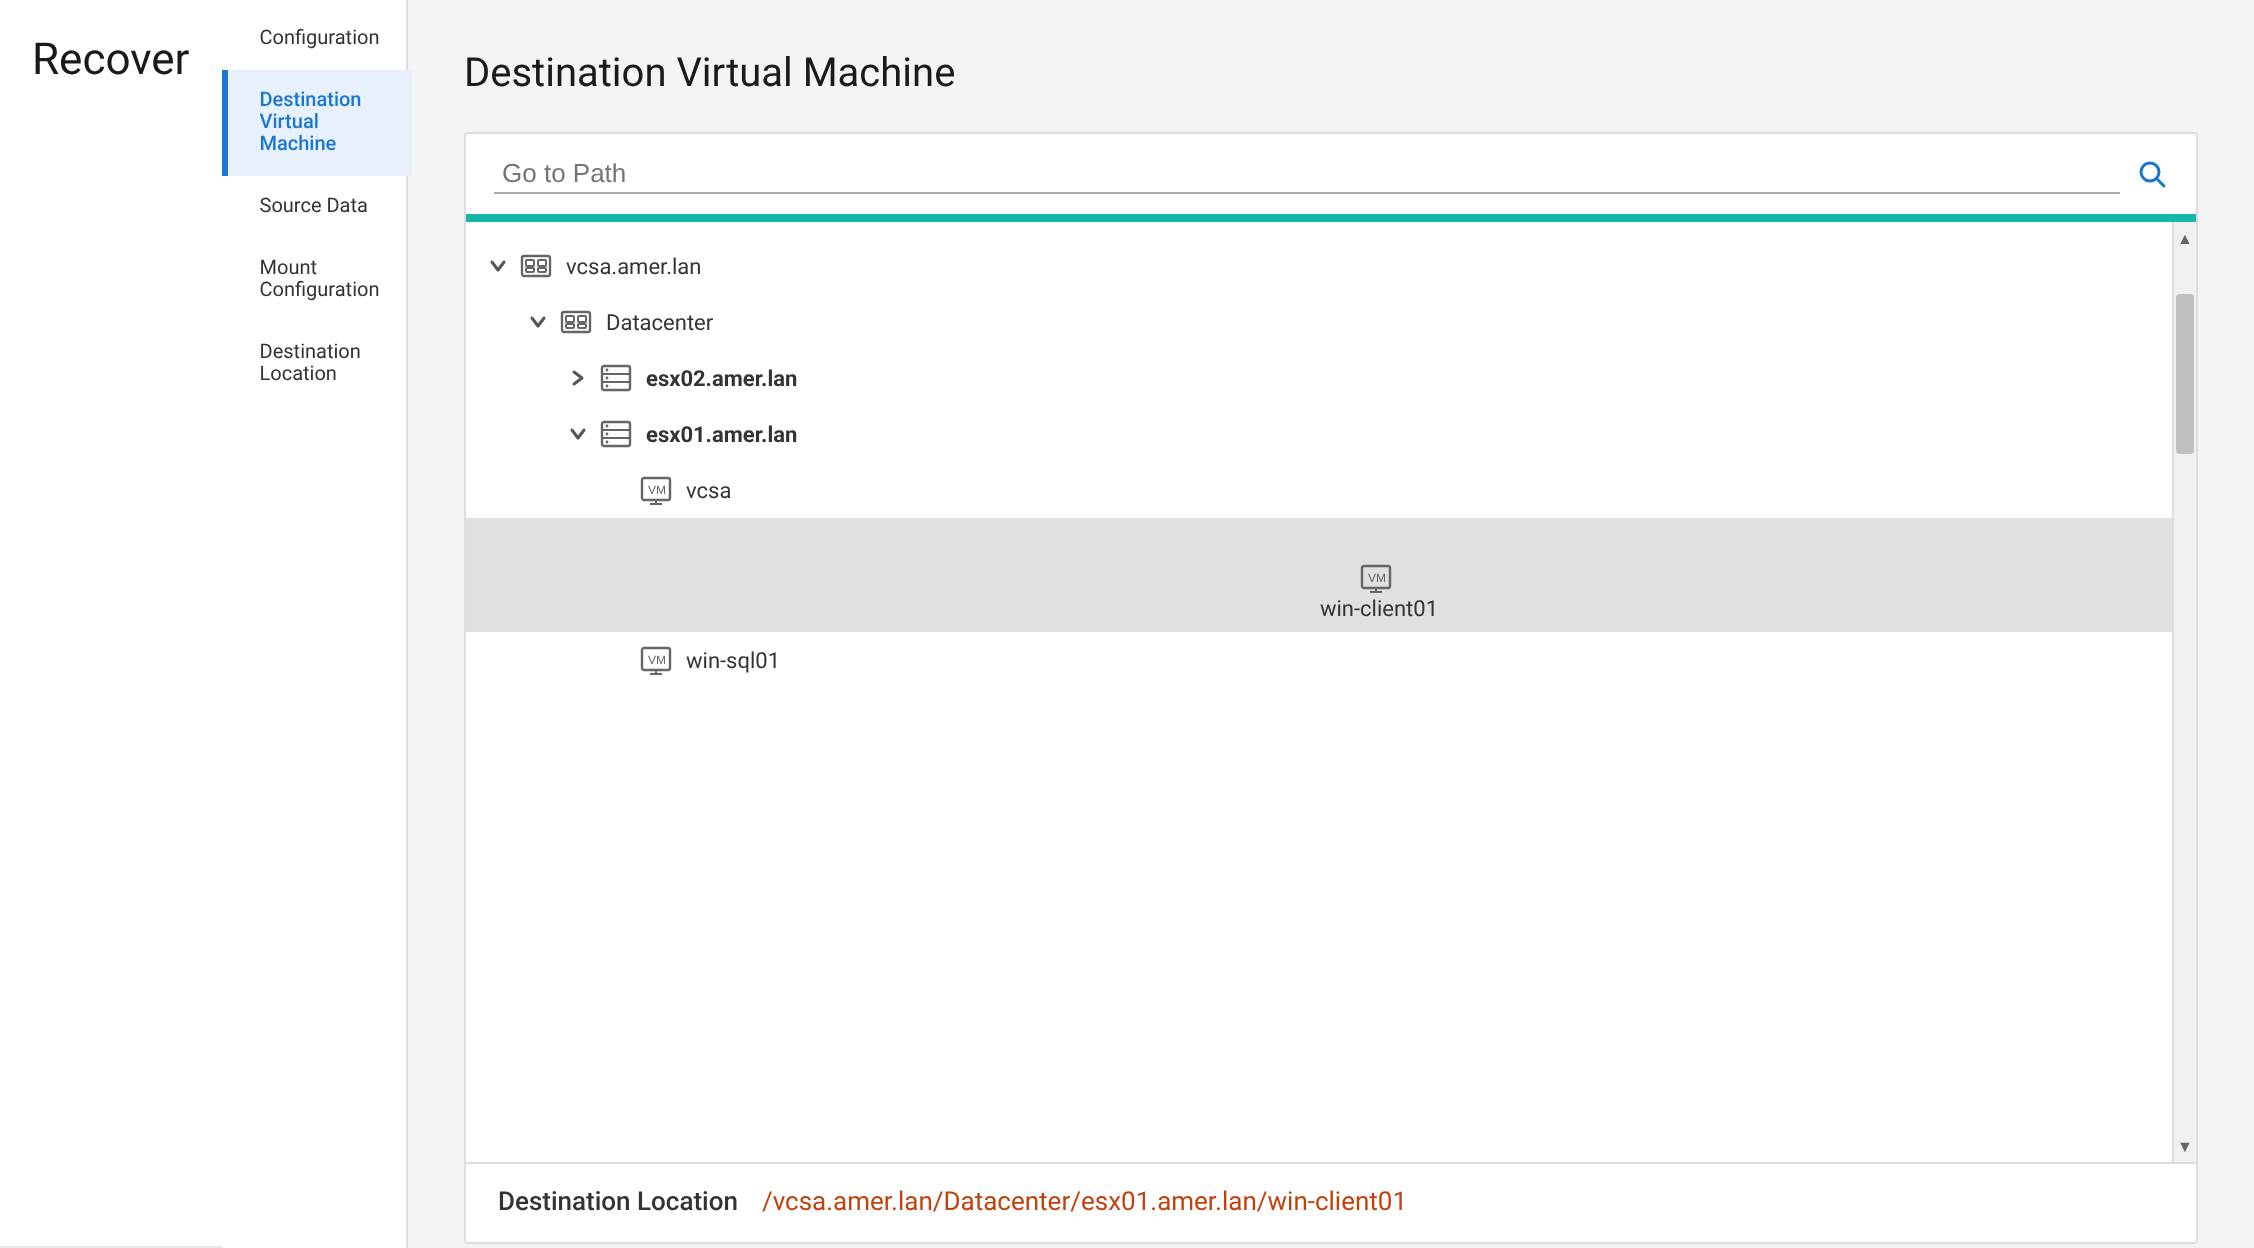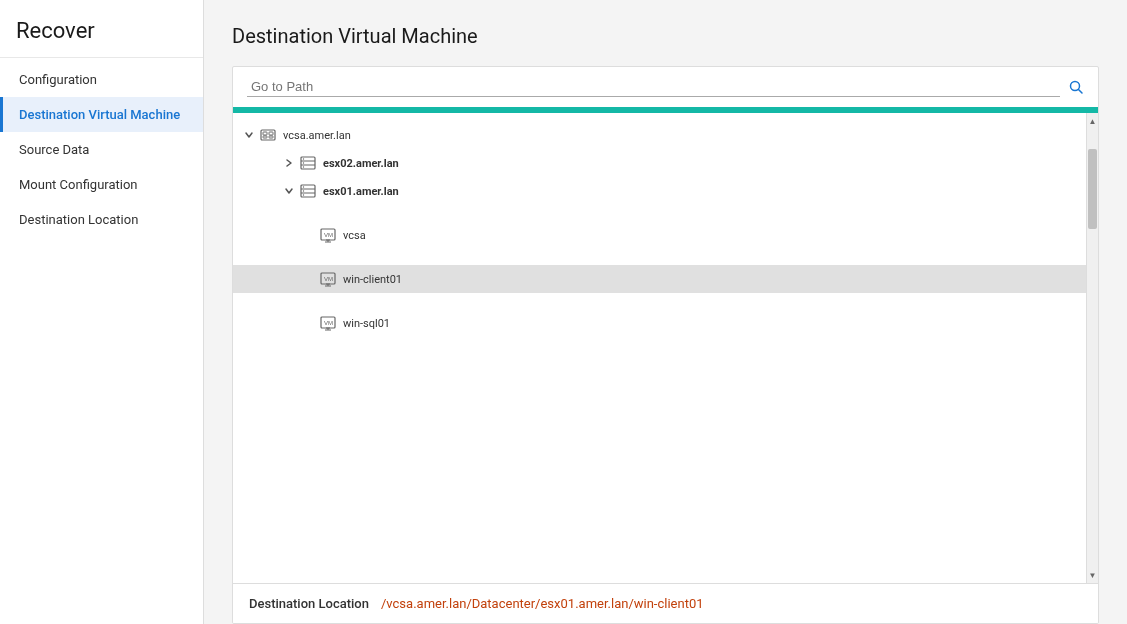--- a/index.html
+++ b/index.html
@@ -14,38 +14,37 @@
       overflow: hidden;
     }
 
     
     .sidebar {
       width: 204px;
       min-width: 204px;
       background: #fff;
       border-right: 1px solid #ddd;
       display: flex;
-      flex-direction: column;
     }
     .sidebar-title {
       padding: 18px 16px 14px 16px;
       font-size: 22px;
       font-weight: 400;
       color: #1a1a1a;
       border-bottom: 1px solid #e8e8e8;
     }
     .sidebar-nav {
       flex: 1;
       padding-top: 4px;
     }
     .sidebar-item {
       padding: 10px 16px;
       cursor: pointer;
       color: #333;
-      font-size: 13px;
+      font-size: 10px;
       border-left: 3px solid transparent;
       position: relative;
     }
     .sidebar-item.active {
       background: #e8f0fb;
       border-left: 3px solid #1976d2;
       color: #1976d2;
       font-weight: 500;
     }
 
@@ -68,21 +67,21 @@
       background: #fff;
       border: 1px solid #ddd;
       border-radius: 2px;
       padding: 0;
       overflow: hidden;
     }
     .tree-search-row {
       display: flex;
       align-items: center;
       padding: 10px 14px;
-      border-bottom: 6px solid #14b8a6;
+      border-bottom: 4px solid #14b8a6;
       gap: 8px;
       justify-content: flex-end;
     }
     .tree-search-input {
       flex: 1;
       border: none;
       border-bottom: 1px solid #aaa;
       outline: none;
       font-size: 13px;
       padding: 2px 4px;
@@ -143,20 +142,21 @@
     
     .tree-node {
       display: flex;
       align-items: center;
       padding: 5px 8px;
       cursor: pointer;
       user-select: none;
     }
     .tree-node.selected {
       background: #e0e0e0;
+      flex-direction: column;
     }
     .toggle-icon {
       width: 16px;
       min-width: 16px;
       height: 16px;
       display: flex;
       align-items: center;
       justify-content: center;
       font-size: 10px;
       color: #555;
@@ -172,21 +172,21 @@
       margin: 0 6px 0 2px;
     }
     .node-label {
       font-size: 11px;
       color: #333;
     }
     
     .indent-0 { padding-left: 8px; }
     .indent-1 { padding-left: 28px; }
     .indent-2 { padding-left: 48px; font-weight: bold; }
-    .indent-3 { padding-left: 68px; margin-top: 16px; }
+    .indent-3 { padding-left: 68px; }
 
     
     .dest-location-bar {
       display: flex;
       align-items: center;
       padding: 12px 16px;
       border-top: 1px solid #ddd;
       background: #fff;
       font-size: 13px;
     }
@@ -246,20 +246,37 @@
               <svg width="16" height="16" viewBox="0 0 16 16" fill="none">
         <rect x="1" y="3" width="14" height="10" rx="1" stroke="#666" stroke-width="1.2" fill="none"></rect>
         <rect x="3" y="5" width="4" height="3" rx="0.5" stroke="#666" stroke-width="1" fill="none"></rect>
         <rect x="9" y="5" width="4" height="3" rx="0.5" stroke="#666" stroke-width="1" fill="none"></rect>
         <rect x="3" y="9" width="4" height="2" rx="0.5" stroke="#666" stroke-width="1" fill="none"></rect>
         <rect x="9" y="9" width="4" height="2" rx="0.5" stroke="#666" stroke-width="1" fill="none"></rect>
       </svg>
             </span>
             <span class="node-label">vcsa.amer.lan</span>
           </div>
+          <div class="tree-node indent-1">
+            <span class="toggle-icon">
+              <svg width="10" height="10" viewBox="0 0 10 10" fill="none">
+        <polyline points="2,3 5,7 8,3" stroke="#555" stroke-width="1.5" stroke-linecap="round" stroke-linejoin="round" fill="none"></polyline>
+      </svg>
+            </span>
+            <span class="node-icon">
+              <svg width="16" height="16" viewBox="0 0 16 16" fill="none">
+        <rect x="1" y="3" width="14" height="10" rx="1" stroke="#666" stroke-width="1.2" fill="none"></rect>
+        <rect x="3" y="5" width="4" height="3" rx="0.5" stroke="#666" stroke-width="1" fill="none"></rect>
+        <rect x="9" y="5" width="4" height="3" rx="0.5" stroke="#666" stroke-width="1" fill="none"></rect>
+        <rect x="3" y="9" width="4" height="2" rx="0.5" stroke="#666" stroke-width="1" fill="none"></rect>
+        <rect x="9" y="9" width="4" height="2" rx="0.5" stroke="#666" stroke-width="1" fill="none"></rect>
+      </svg>
+            </span>
+            <span class="node-label">Datacenter</span>
+          </div>
           <div class="tree-node indent-2">
             <span class="toggle-icon">
               <svg width="10" height="10" viewBox="0 0 10 10" fill="none">
         <polyline points="3,2 7,5 3,8" stroke="#555" stroke-width="1.5" stroke-linecap="round" stroke-linejoin="round" fill="none"></polyline>
       </svg>
             </span>
             <span class="node-icon">
               <svg width="16" height="16" viewBox="0 0 16 16" fill="none">
         <rect x="1" y="2" width="14" height="12" rx="1" stroke="#666" stroke-width="1.2" fill="none"></rect>
         <line x1="1" y1="6" x2="15" y2="6" stroke="#666" stroke-width="1"></line>

